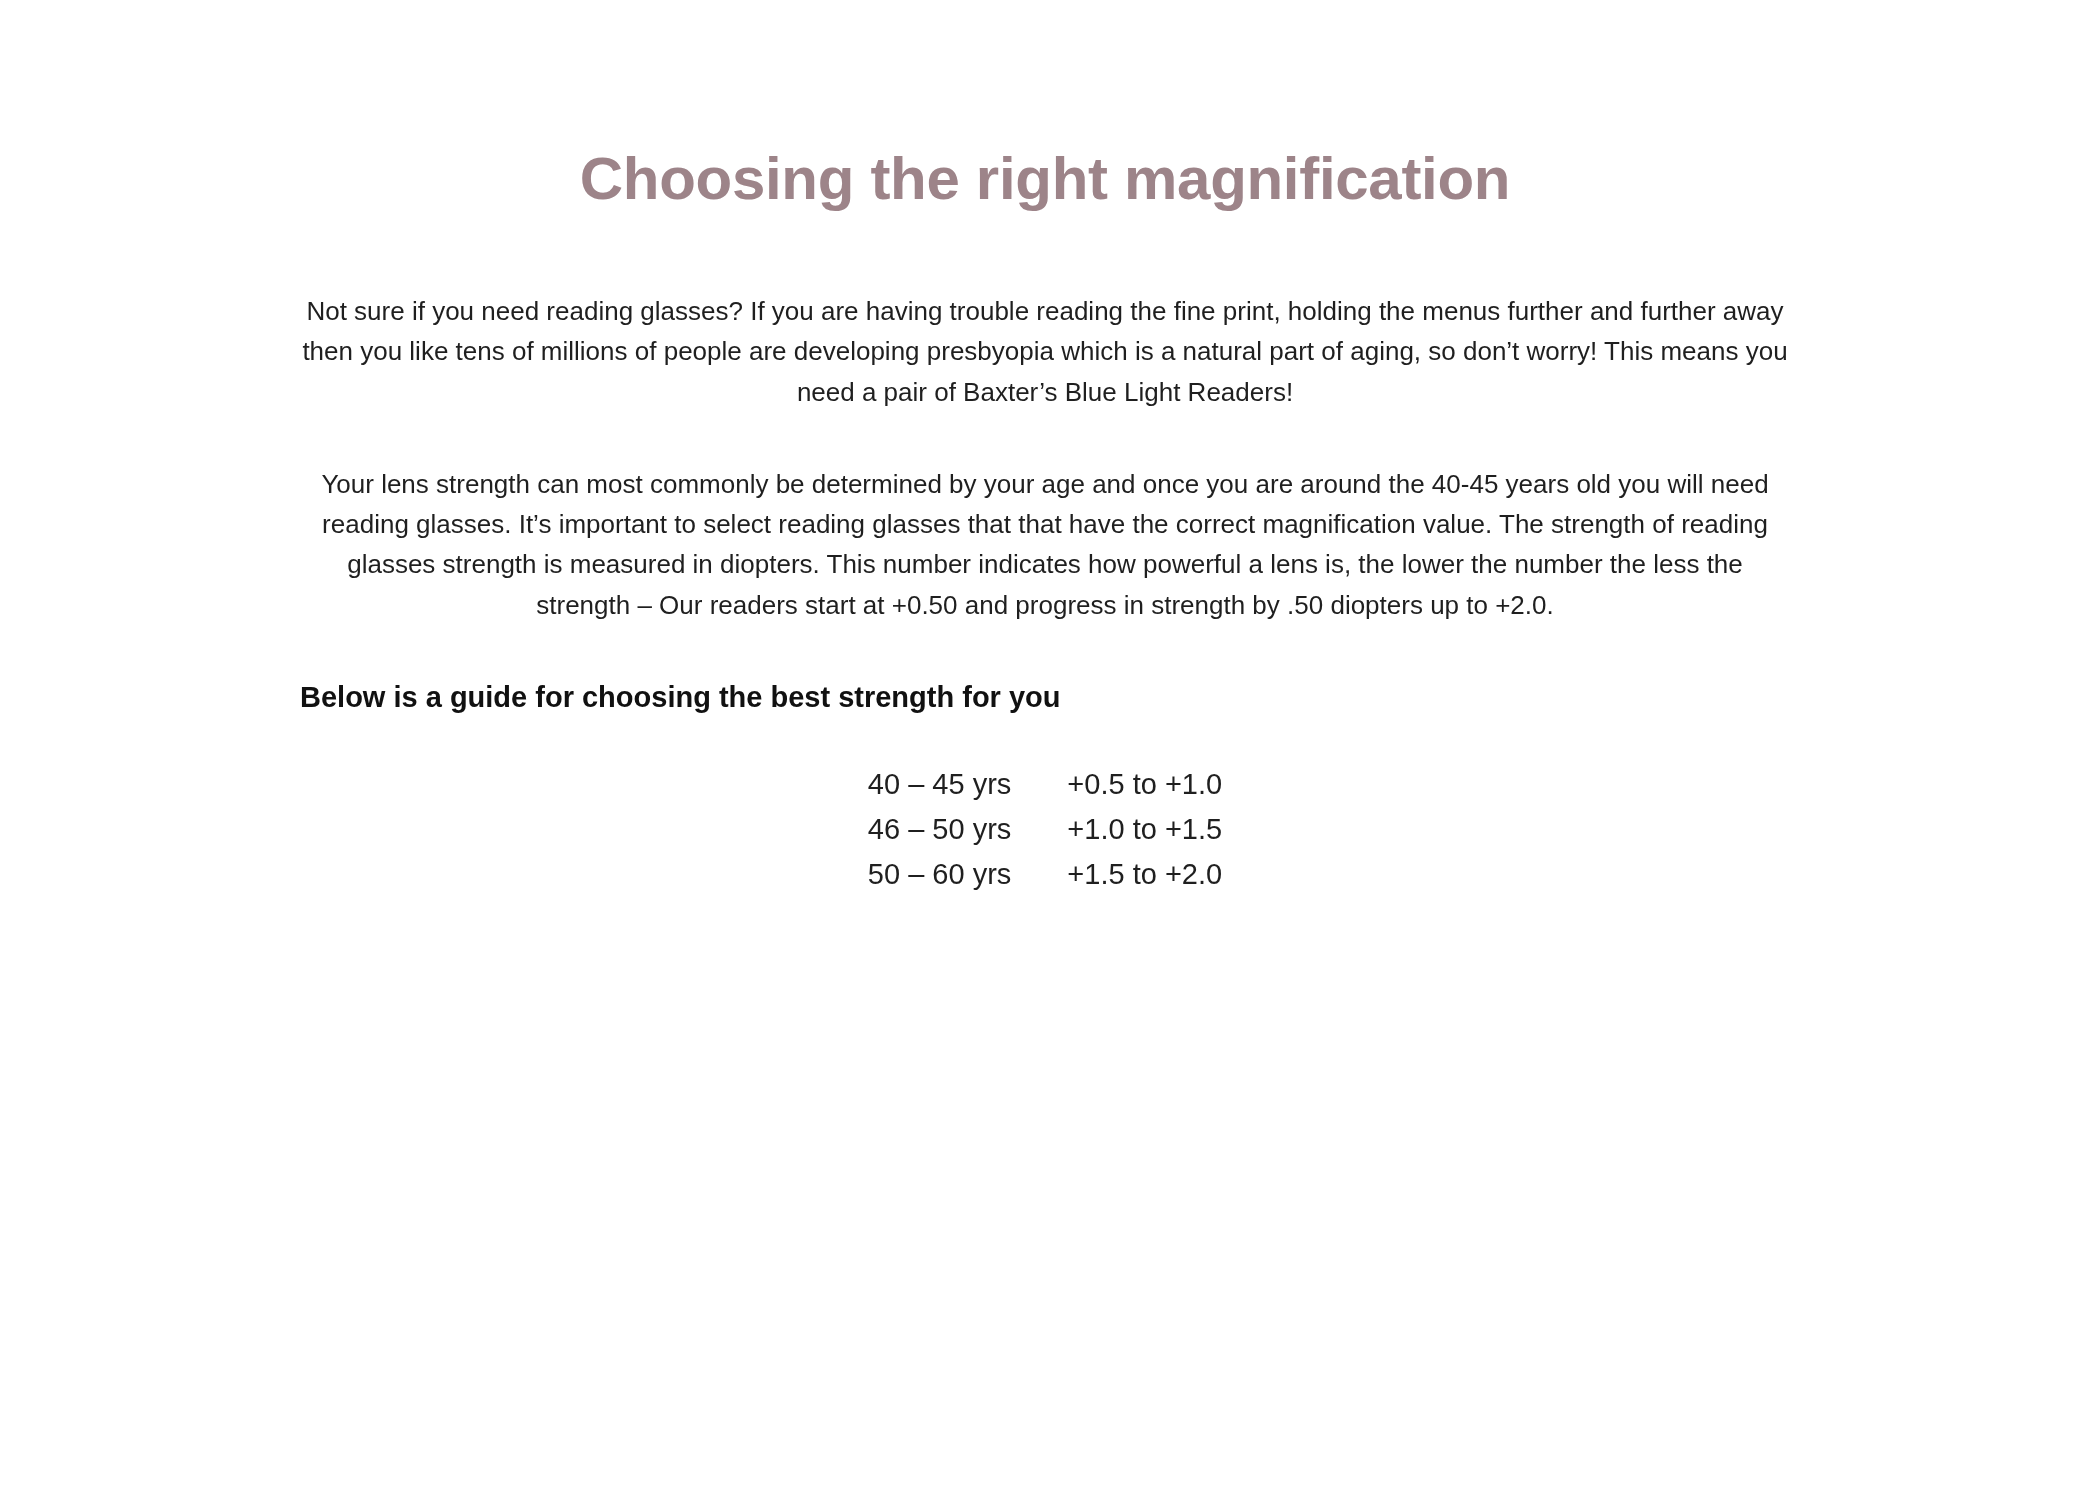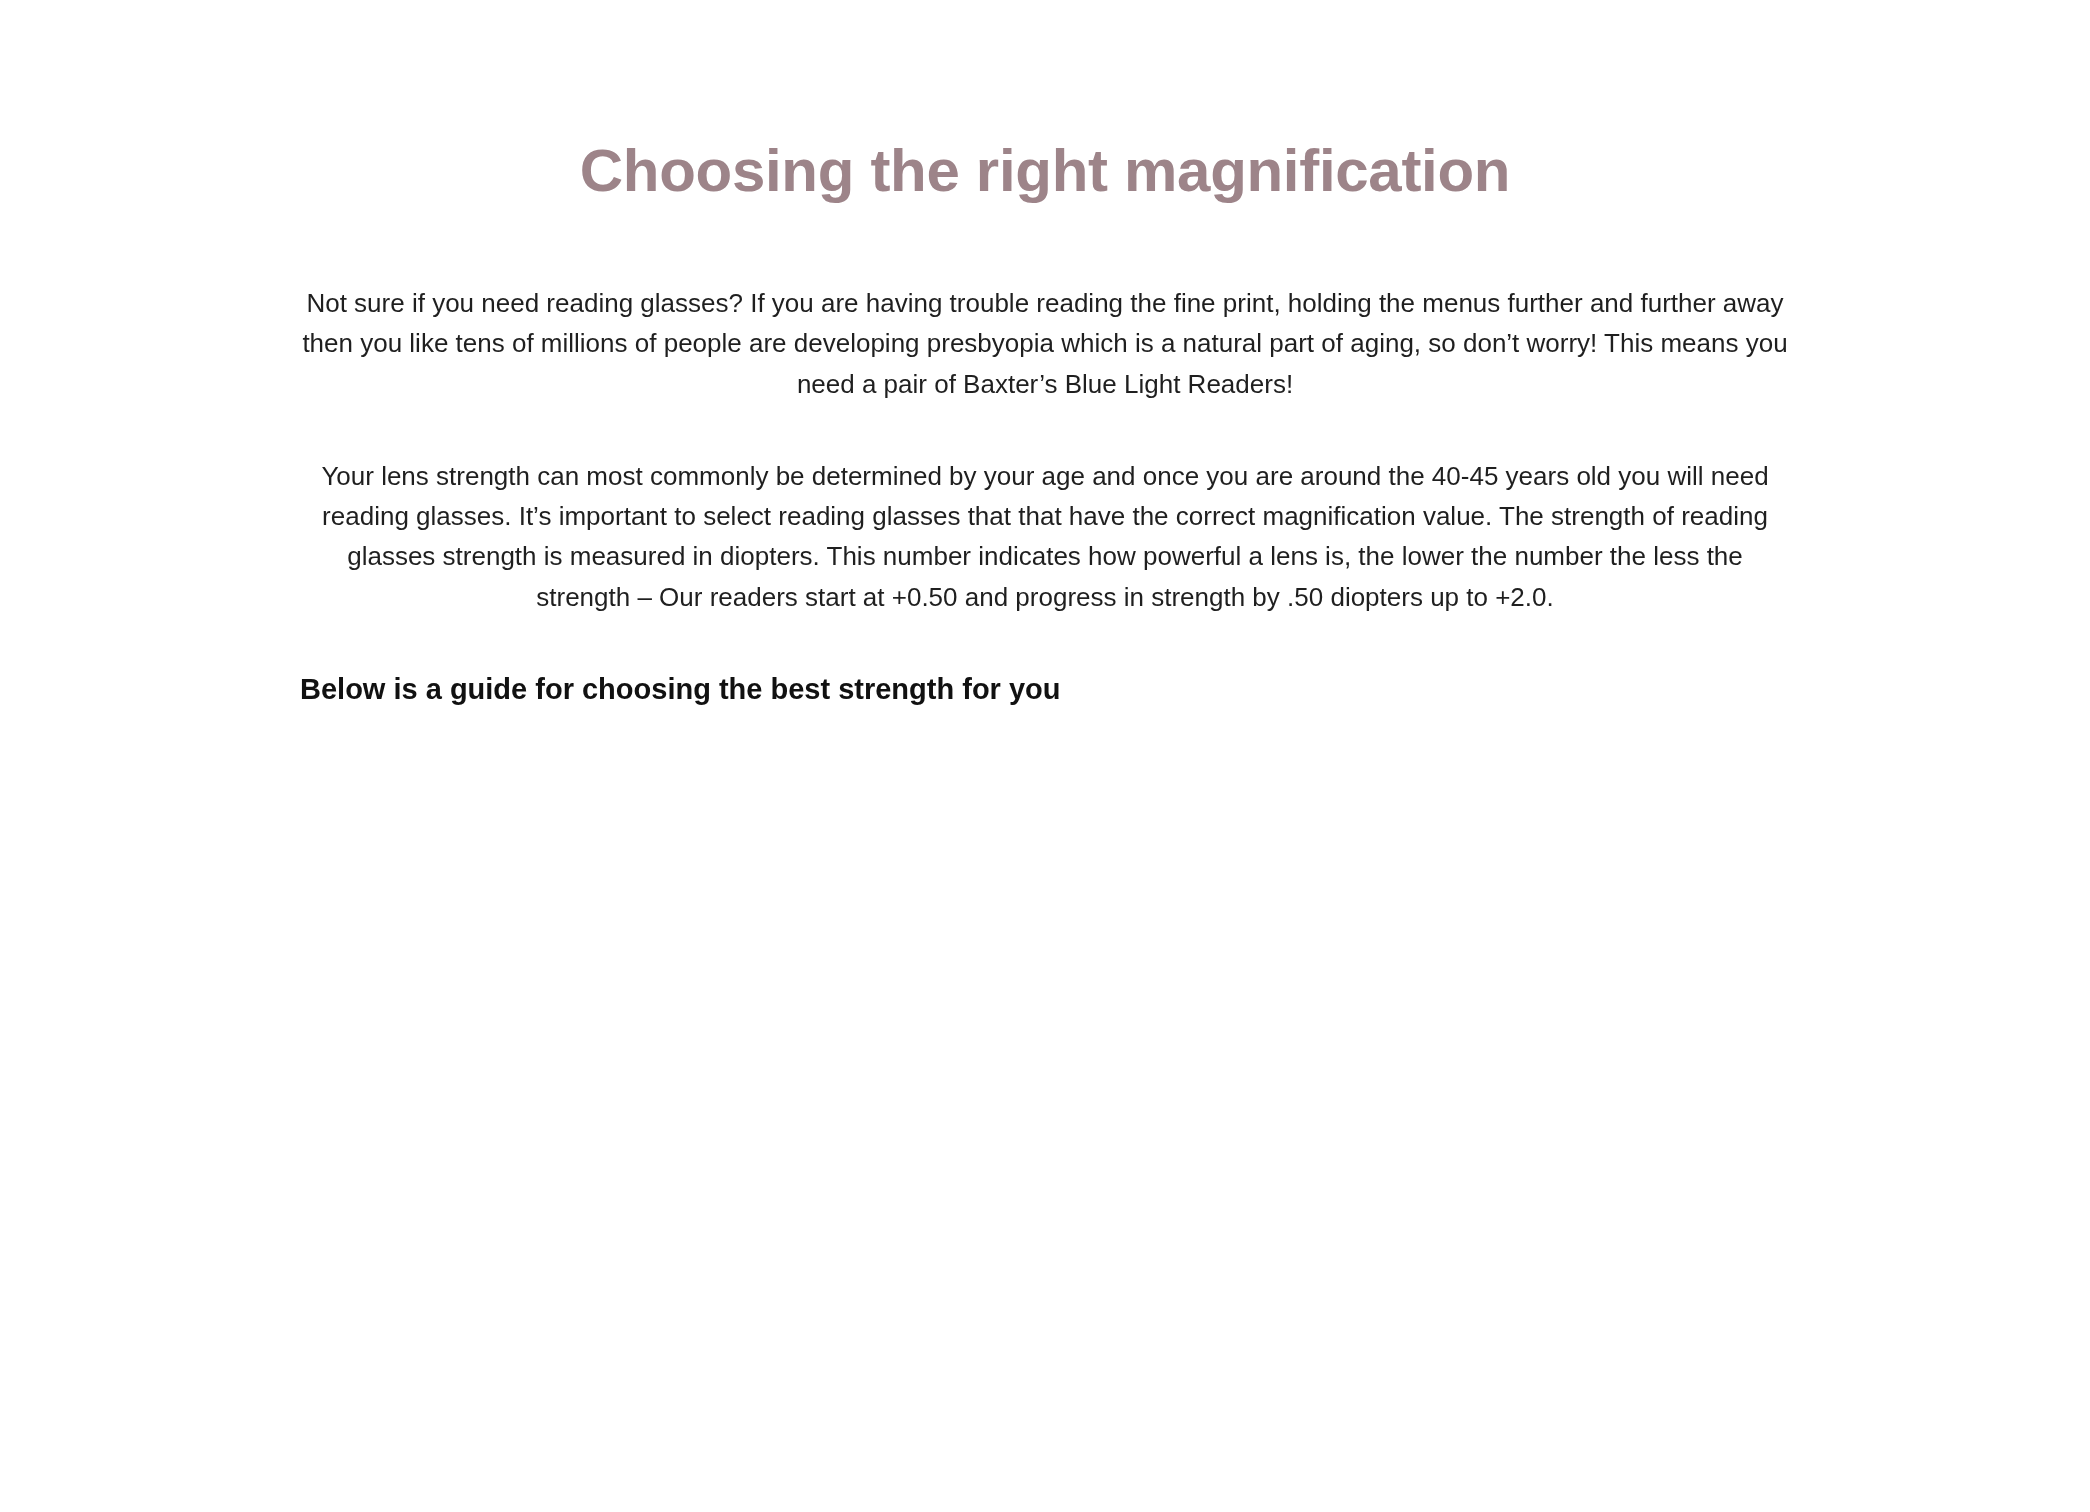--- a/index.html
+++ b/index.html
@@ -11,21 +11,21 @@
     width: 2090px;
     height: 1512px;
     font-family: "Liberation Sans", sans-serif;
     color: #1b1b1b;
     -webkit-font-smoothing: antialiased;
   }
   .page {
     width: 2090px;
     height: 1460px;
     box-sizing: border-box;
-    padding: 4px;
+    padding: 12px;
     position: relative;
   }
   .content {
     width: 1490px;
     margin: 0 auto;
     padding-top: 132px;
   }
   .page-title {
     font-size: 60px;
     font-weight: 700;
@@ -79,15 +79,31 @@
   <div class="content">
 
     <h1 class="page-title">Choosing the right magnification</h1>
 
     <p class="body-paragraph first">Not sure if you need reading glasses? If you are having trouble reading the fine print, holding the menus further and further away then you like tens of millions of people are developing presbyopia which is a natural part of aging, so don’t worry! This means you need a pair of Baxter’s Blue Light Readers!</p>
 
     <p class="body-paragraph second">Your lens strength can most commonly be determined by your age and once you are around the 40-45 years old you will need reading glasses. It’s important to select reading glasses that that have the correct magnification value. The strength of reading glasses strength is measured in diopters. This number indicates how powerful a lens is, the lower the number the less the strength – Our readers start at +0.50 and progress in strength by .50 diopters up to +2.0.</p>
 
     <p class="guide-heading">Below is a guide for choosing the best strength for you</p>
 
+    <table class="strength-table">
+      <tbody>
+        <tr>
+          <td class="age">40 – 45 yrs</td>
+          <td class="value">+0.5 to +1.0</td>
+        </tr>
+        <tr>
+          <td class="age">46 – 50 yrs</td>
+          <td class="value">+1.0 to +1.5</td>
+        </tr>
+        <tr>
+          <td class="age">50 – 60 yrs</td>
+          <td class="value">+1.5 to +2.0</td>
+        </tr>
+      </tbody>
+    </table>
 
   </div>
 </div>
 
 </body></html>

